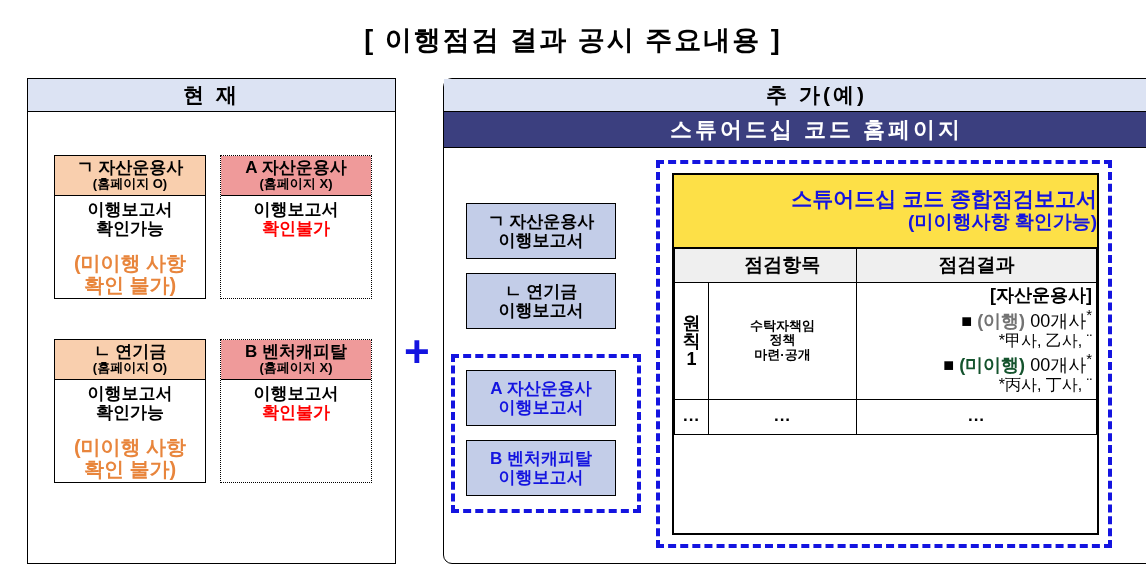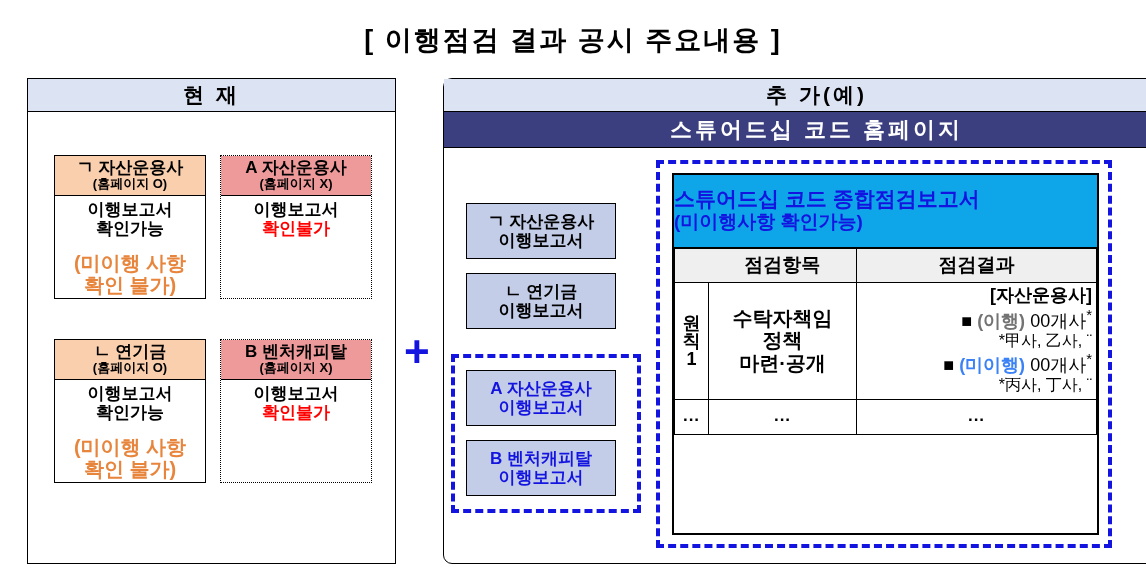--- a/index.html
+++ b/index.html
@@ -115,22 +115,22 @@
     position: absolute;
     border: 4px dashed #1414e0;
   }
 
   .report-card {
     position: absolute;
     border: 2px solid #000000;
     background: #ffffff;
   }
   .report-title {
-    background: #0ea5e9;
-    text-align: left;
+    background: #fde047;
+    text-align: right;
     color: #1414e0;
     font-weight: bold;
     font-size: 21px;
     line-height: 1.2;
     padding: 11px 0 13px;
     border-bottom: 1.5px solid #000000;
   }
   .report-title .sub { font-size: 19px; display: block; }
 
   table.chk {
@@ -153,36 +153,36 @@
   .c-item      { width: 148px; }
   td.principle {
     text-align: center;
     font-size: 18px;
     line-height: 1.0;
     padding: 0 1px;
   }
   td.principle span { display: block; }
   td.item {
     text-align: center;
-    font-size: 20px;
+    font-size: 13px;
     line-height: 1.14;
     padding: 3px 2px;
   }
   td.result {
     text-align: right;
     font-size: 18px;
     line-height: 1.16;
     padding: 2px 4px 4px 4px;
     vertical-align: top;
   }
   td.result .hdr { display: block; font-weight: bold; }
   td.result .li  { display: block; font-weight: bold; }
   td.result .fn  { display: block; font-weight: normal; padding-left: 18px; font-size: 16px; }
   .ok   { color: #737373; }
-  .nok  { color: #3b82f6; }
+  .nok  { color: #14532d; }
   .plain{ font-weight: normal; }
   td.dots {
     text-align: center;
     color: #1414e0;
     font-size: 17px;
     padding: 6px 0 8px;
     letter-spacing: 1px;
   }
 </style>
 </head>

